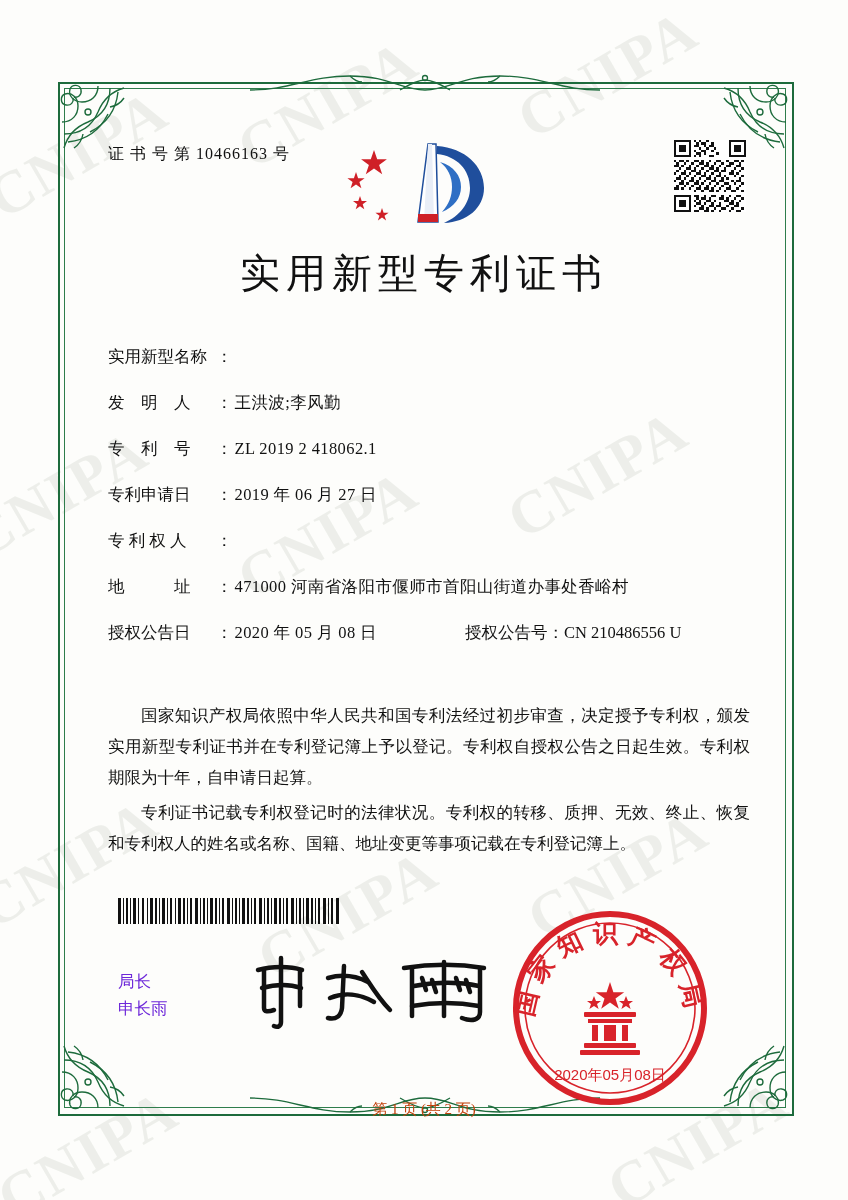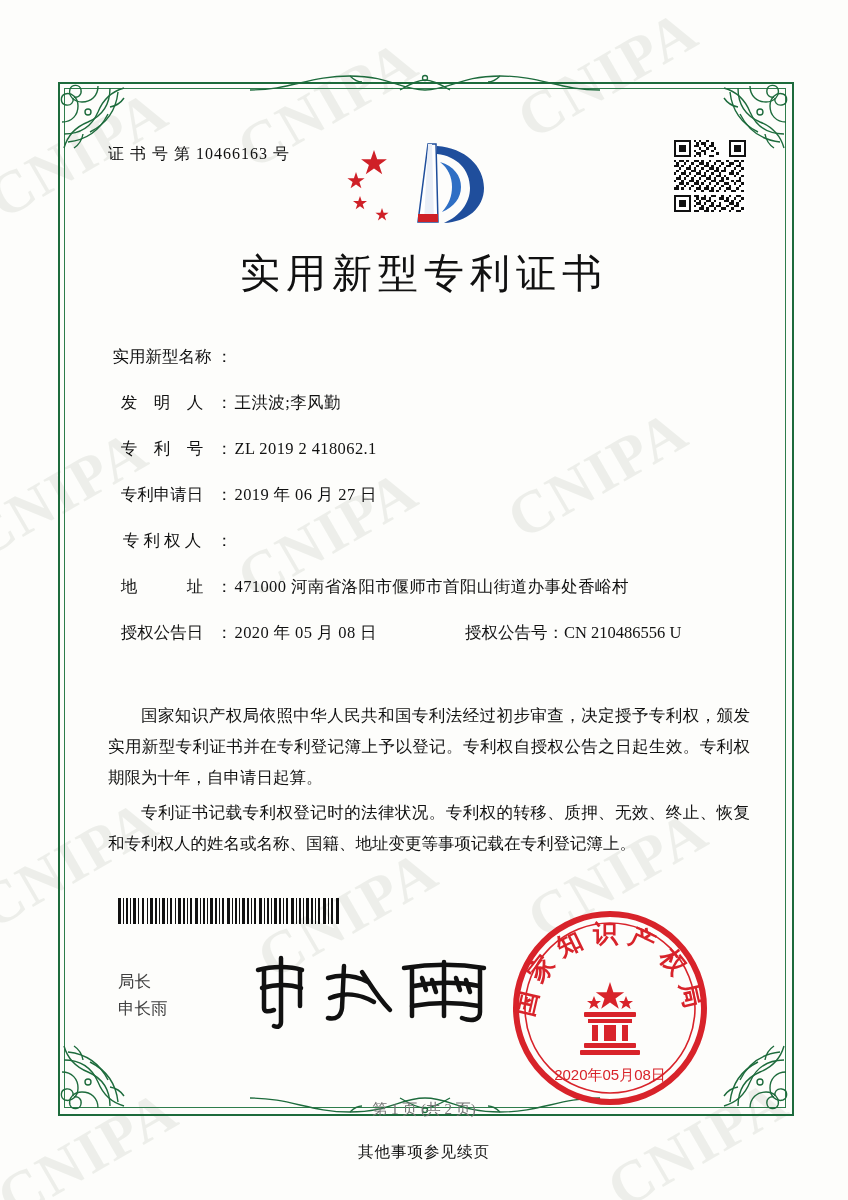--- a/index.html
+++ b/index.html
@@ -146,21 +146,20 @@
     align-items: baseline;
     margin-bottom: 24px;
     font-size: 16.5px;
     color: #111;
   }
   .field-label {
     width: 108px;
     flex: none;
     letter-spacing: 0px;
     white-space: nowrap;
-    text-align: center;
   }
   .field-sep { margin: 0 2px 0 0; }
   .field-value {
     flex: 1;
     letter-spacing: 0.4px;
   }
   .field-row.dual .field-value { flex: none; }
   .second-label {
     margin-left: 88px;
     white-space: nowrap;
@@ -192,21 +191,21 @@
   }
   .barcode svg { display:block; width:100%; height:100%; }
 
   
   .sig-block {
     position: absolute;
     left: 54px;
     top: 880px;
     font-size: 16.5px;
     line-height: 27px;
-    color: #404040;
+    color: #6d28d9;
   }
   .sig-script {
     position: absolute;
     left: 180px;
     top: 862px;
     width: 270px;
     height: 80px;
   }
   .sig-script svg { display:block; width:100%; height:100%; }
 
@@ -220,21 +219,21 @@
   }
   .seal svg { display:block; width:100%; height:100%; }
 
   .page-num {
     position: absolute;
     left: 0;
     right: 0;
     top: 1012px;
     text-align: center;
     font-size: 15px;
-    color: #737373;
+    color: #c2410c;
     z-index: 5;
   }
 
   .footer-note {
     position: absolute;
     left: 0;
     right: 0;
     top: 1142px;
     text-align: center;
     font-size: 15.5px;
@@ -734,15 +733,14 @@
           <rect x="70" y="142" width="60" height="5" rx="1"></rect>
         </g>
 
         <text x="100" y="172" font-family="'Liberation Sans', sans-serif" font-size="15" fill="#d8232a" text-anchor="middle">2020年05月08日</text>
       </svg>
     </div>
 
     <div class="page-num">第 1 页 (共 2 页)</div>
   </div>
 
-  <div class="footer-note">其他事项参见续页</div>
 
 </div>
 
 </body></html>

